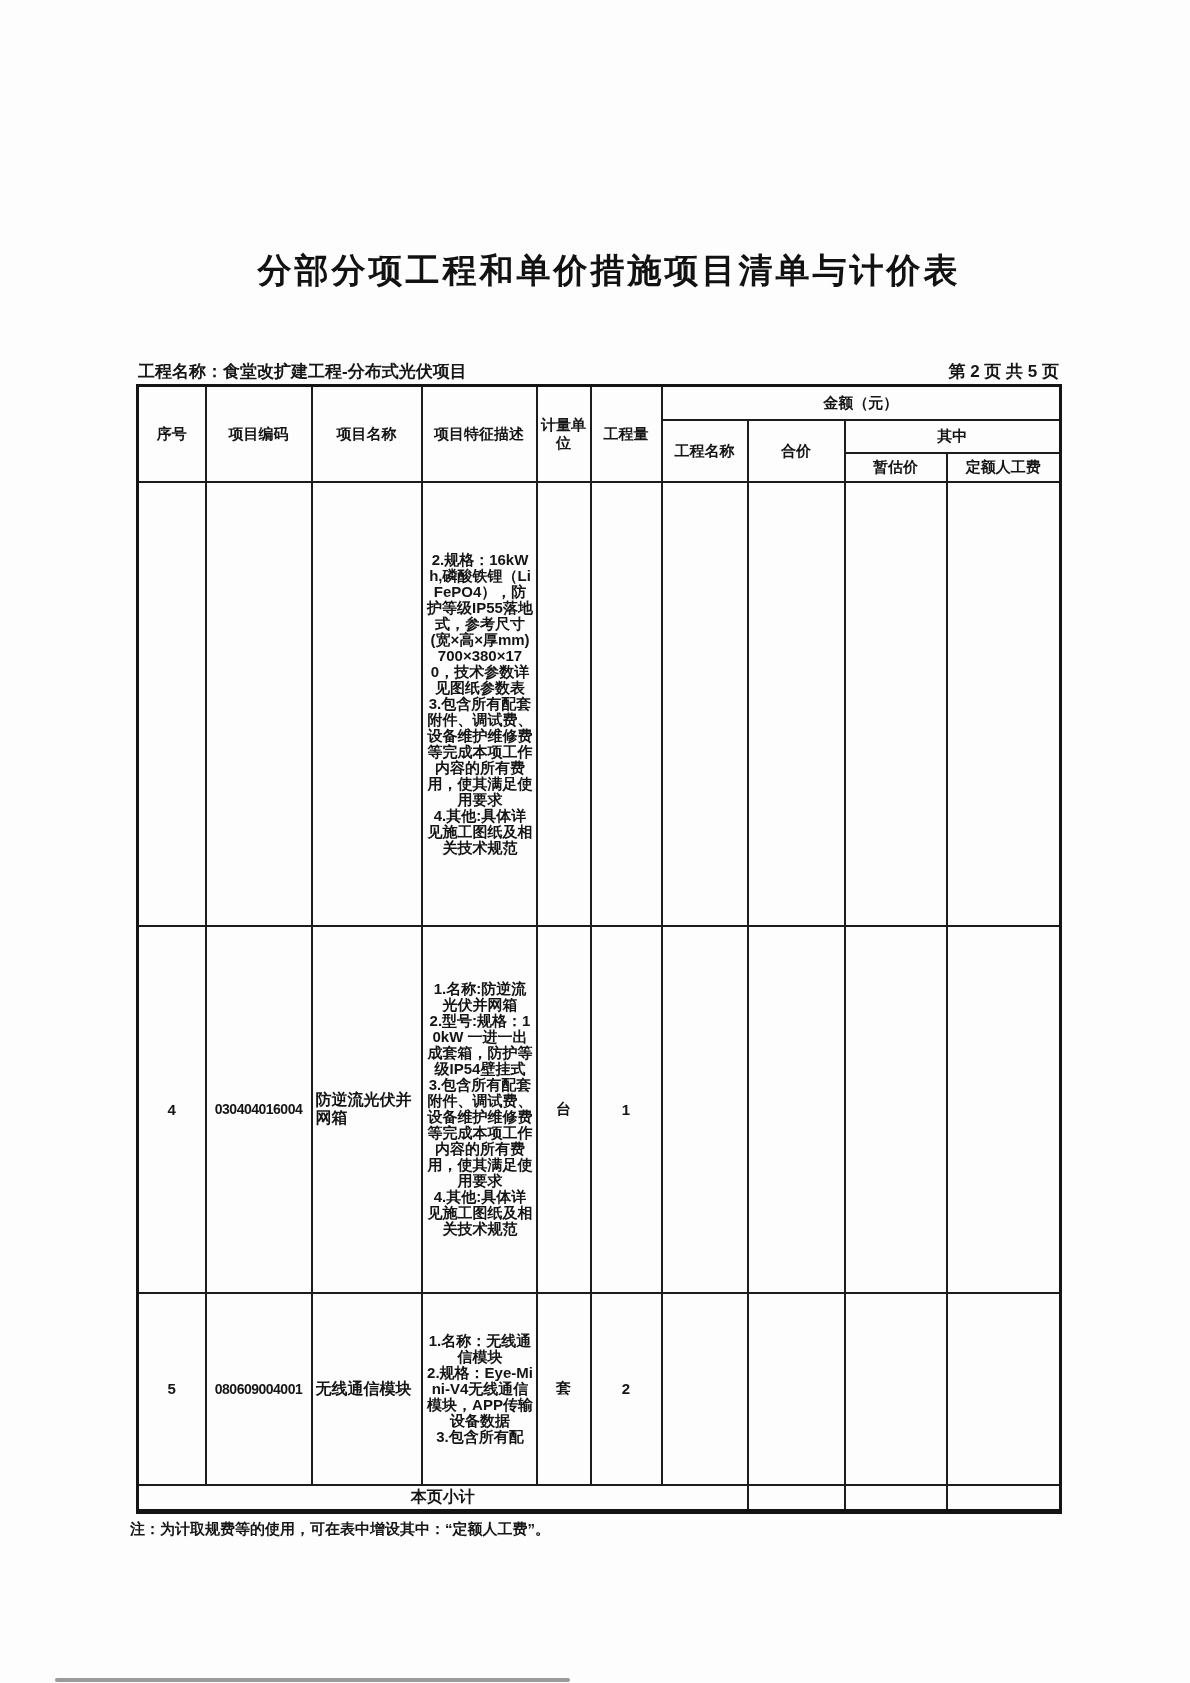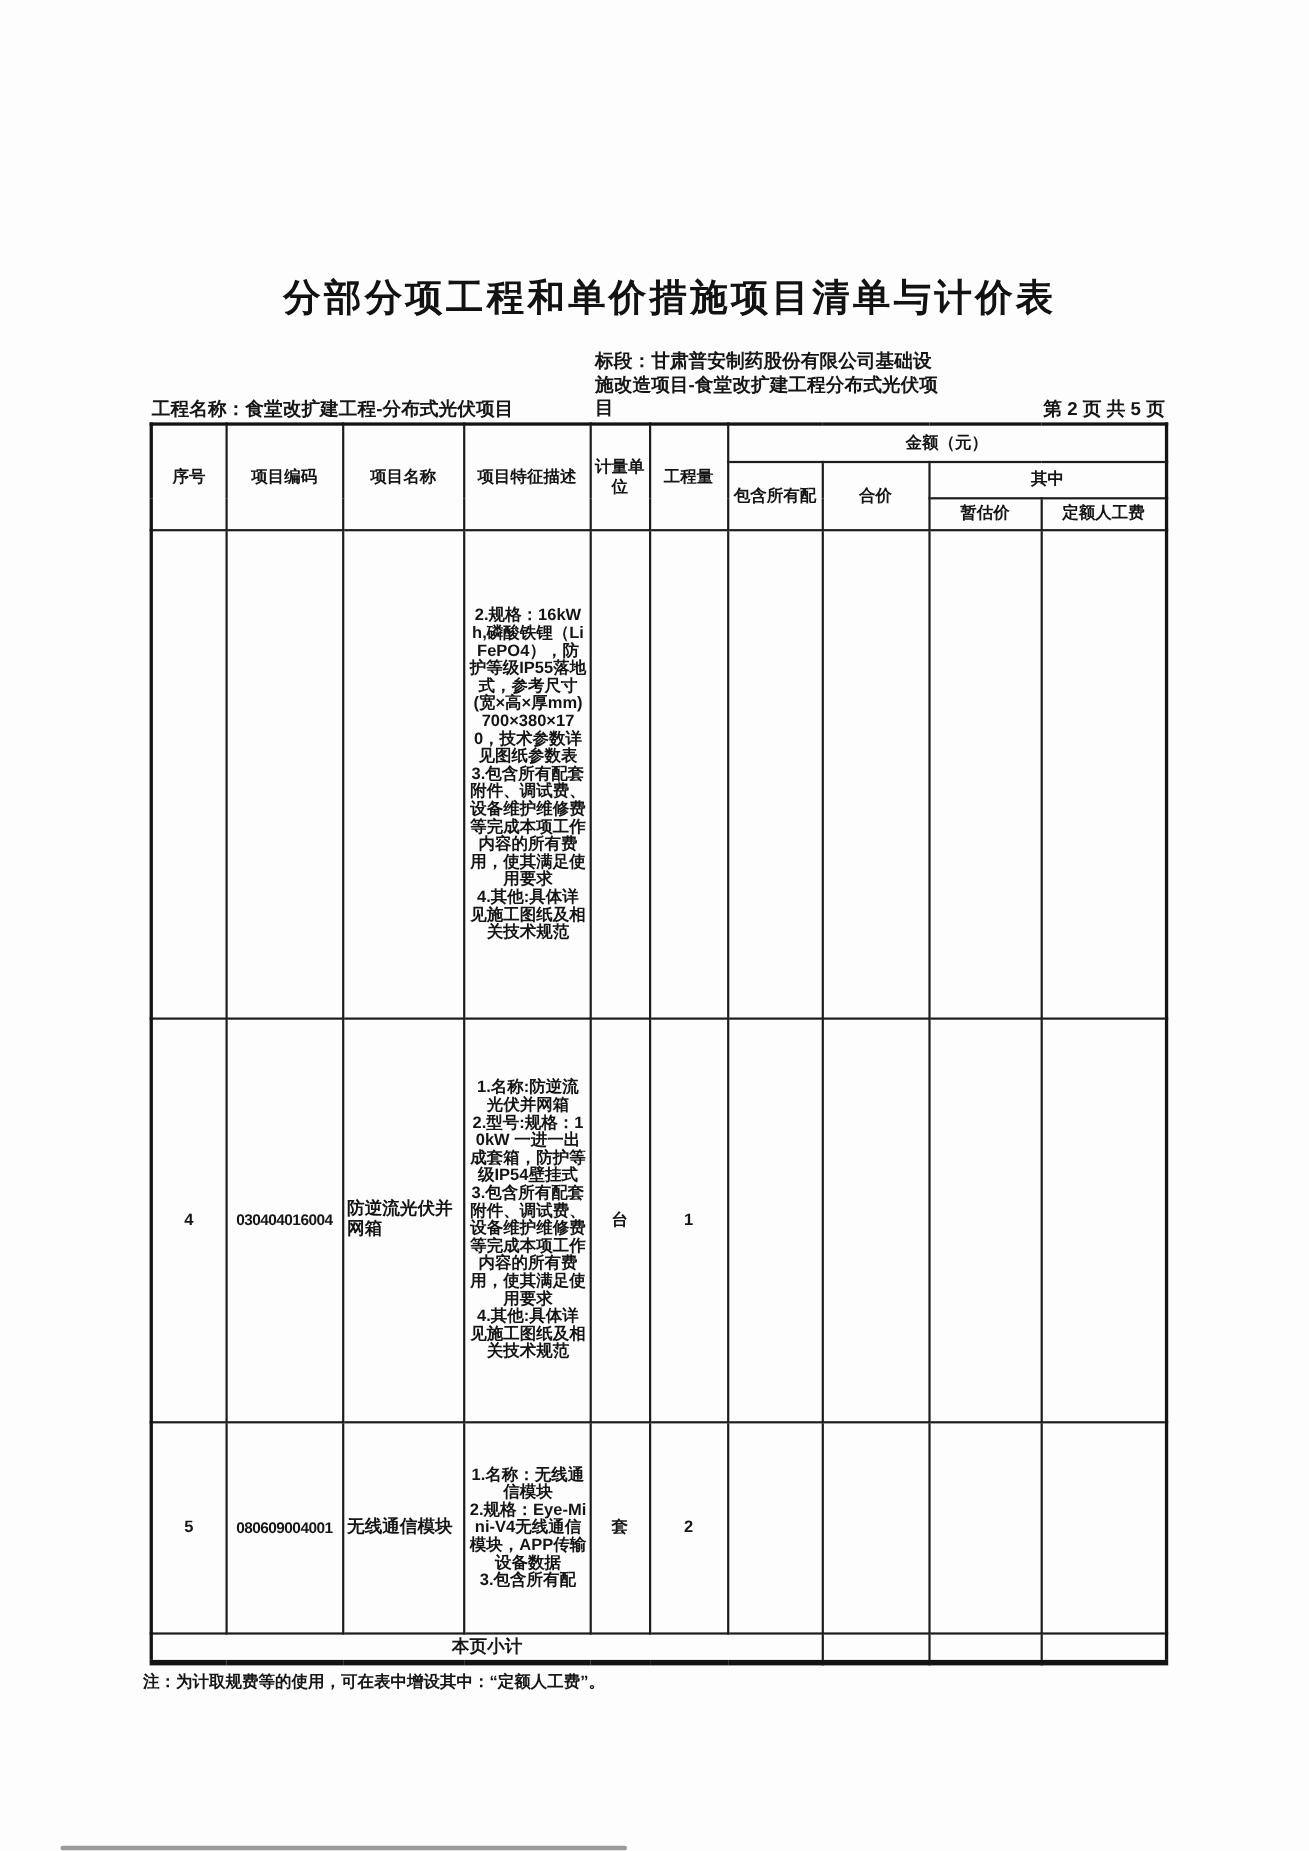--- a/index.html
+++ b/index.html
@@ -104,21 +104,20 @@
     background:#4a4a4a; opacity:.55; border-radius:2px;
   }
 </style>
 </head>
 <body>
 
 <div class="page">
 
   <div class="doc-title">分部分项工程和单价措施项目清单与计价表</div>
 
-  <div class="bid-section">标段：甘肃普安制药股份有限公司基础设施改造项目-食堂改扩建工程分布式光伏项目</div>
 
   <div class="project-name">工程名称：食堂改扩建工程-分布式光伏项目</div>
 
   <div class="page-indicator">第 2 页  共 5 页</div>
 
   <table class="bq-table">
     <colgroup>
       <col style="width:68px">
         <col style="width:106px">
         <col style="width:110px">
@@ -134,21 +133,21 @@
       <tr class="h-r1">
         <th rowspan="3">序号</th>
         <th rowspan="3">项目编码</th>
         <th rowspan="3">项目名称</th>
         <th rowspan="3">项目特征描述</th>
         <th rowspan="3">计量单位</th>
         <th rowspan="3">工程量</th>
         <th colspan="4">金额（元）</th>
       </tr>
       <tr class="h-r2">
-        <th rowspan="2">包含所有配</th>
+        <th rowspan="2">工程名称</th>
         <th rowspan="2">合价</th>
         <th colspan="2">其中</th>
       </tr>
       <tr class="h-r3">
         <th>暂估价</th>
         <th>定额人工费</th>
       </tr>
 
       <tr class="row-cont">
         <td class="cell-center"></td>

